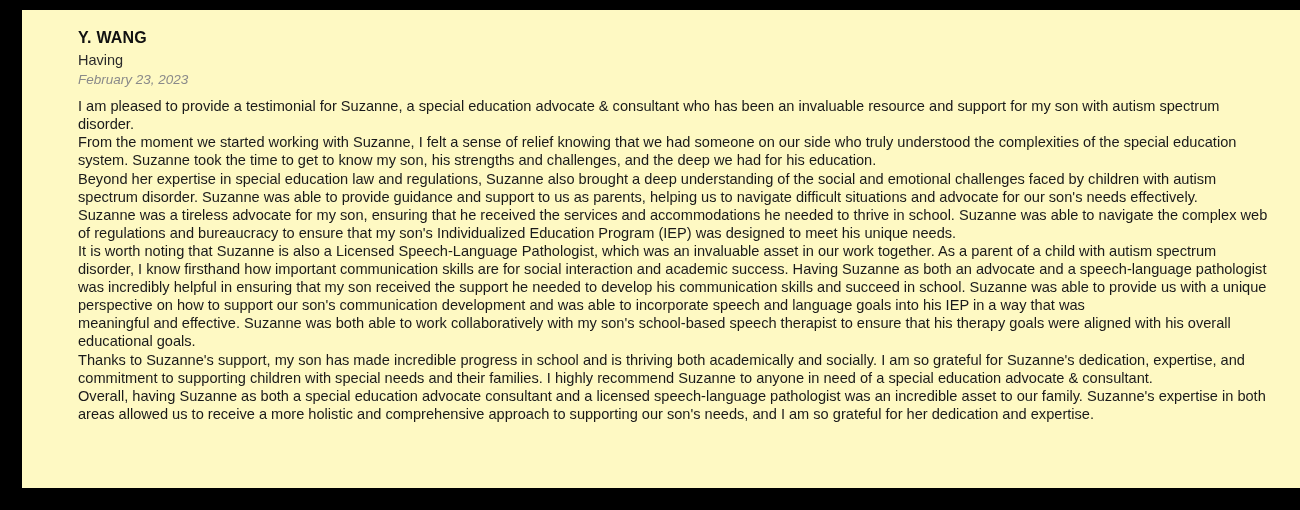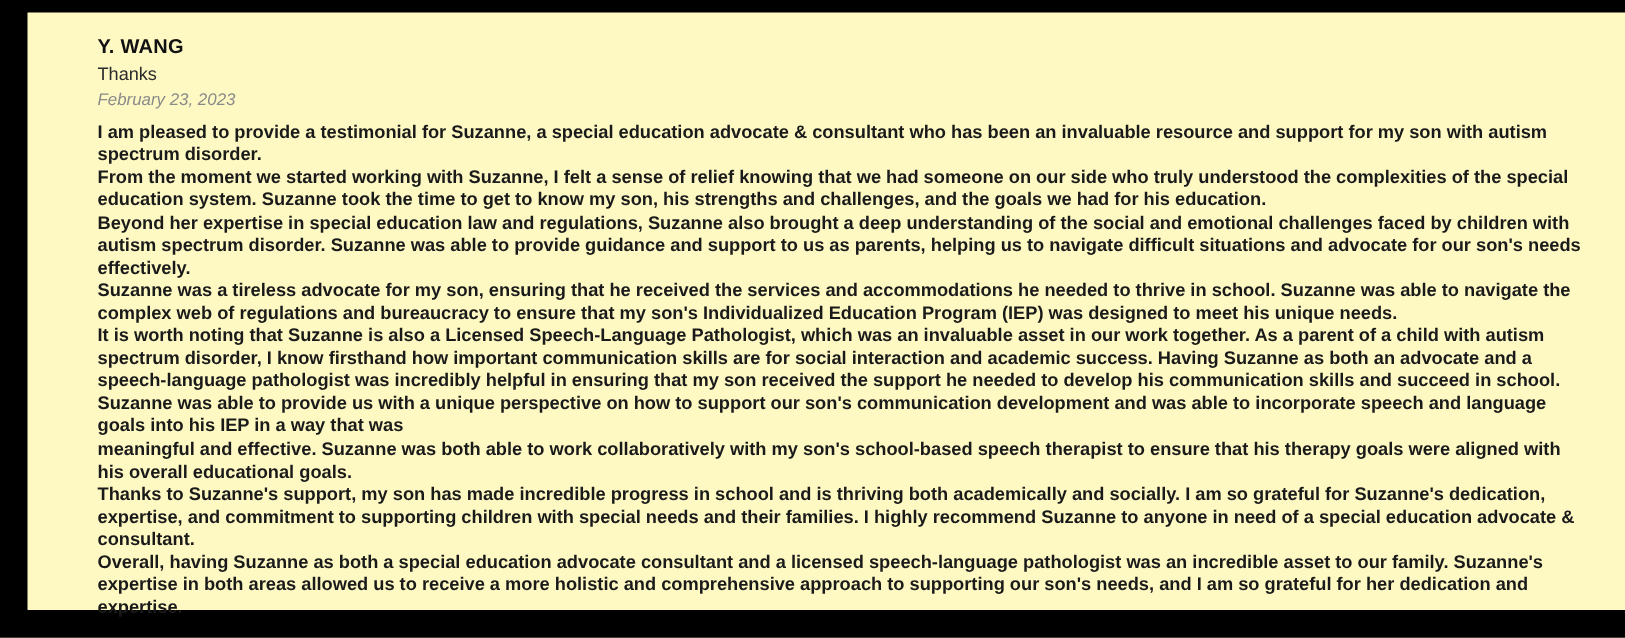--- a/index.html
+++ b/index.html
@@ -46,34 +46,33 @@
     color: #8a8a8a;
     line-height: 1.25;
     margin: 0 0 8px 0;
   }
   .body-text p {
     font-size: 14.6px;
     color: #1a1a1a;
     line-height: 1.24;
     margin: 0;
     text-align: left;
-    font-weight: bold;
   }
 </style>
 </head>
 <body>
 
 <div class="page">
   <div class="testimonial">
     <div class="author-name">Y. WANG</div>
-    <div class="author-role">Thanks</div>
+    <div class="author-role">Having</div>
     <div class="author-date">February 23, 2023</div>
     <div class="body-text">
       <p>I am pleased to provide a testimonial for Suzanne, a special education advocate &amp; consultant who has been an invaluable resource and support for my son with autism spectrum disorder.</p>
-      <p>From the moment we started working with Suzanne, I felt a sense of relief knowing that we had someone on our side who truly understood the complexities of the special education system. Suzanne took the time to get to know my son, his strengths and challenges, and the goals we had for his education.</p>
+      <p>From the moment we started working with Suzanne, I felt a sense of relief knowing that we had someone on our side who truly understood the complexities of the special education system. Suzanne took the time to get to know my son, his strengths and challenges, and the deep we had for his education.</p>
       <p>Beyond her expertise in special education law and regulations, Suzanne also brought a deep understanding of the social and emotional challenges faced by children with autism spectrum disorder. Suzanne was able to provide guidance and support to us as parents, helping us to navigate difficult situations and advocate for our son's needs effectively.</p>
       <p>Suzanne was a tireless advocate for my son, ensuring that he received the services and accommodations he needed to thrive in school. Suzanne was able to navigate the complex web of regulations and bureaucracy to ensure that my son's Individualized Education Program (IEP) was designed to meet his unique needs.</p>
       <p>It is worth noting that Suzanne is also a Licensed Speech-Language Pathologist, which was an invaluable asset in our work together. As a parent of a child with autism spectrum disorder, I know firsthand how important communication skills are for social interaction and academic success. Having Suzanne as both an advocate and a speech-language pathologist was incredibly helpful in ensuring that my son received the support he needed to develop his communication skills and succeed in school. Suzanne was able to provide us with a unique perspective on how to support our son's communication development and was able to incorporate speech and language goals into his IEP in a way that was</p>
       <p>meaningful and effective. Suzanne was both able to work collaboratively with my son's school-based speech therapist to ensure that his therapy goals were aligned with his overall educational goals.</p>
       <p>Thanks to Suzanne's support, my son has made incredible progress in school and is thriving both academically and socially. I am so grateful for Suzanne's dedication, expertise, and commitment to supporting children with special needs and their families. I highly recommend Suzanne to anyone in need of a special education advocate &amp; consultant.</p>
       <p>Overall, having Suzanne as both a special education advocate consultant and a licensed speech-language pathologist was an incredible asset to our family. Suzanne's expertise in both areas allowed us to receive a more holistic and comprehensive approach to supporting our son's needs, and I am so grateful for her dedication and expertise.</p>
     </div>
   </div>
 </div>
 

